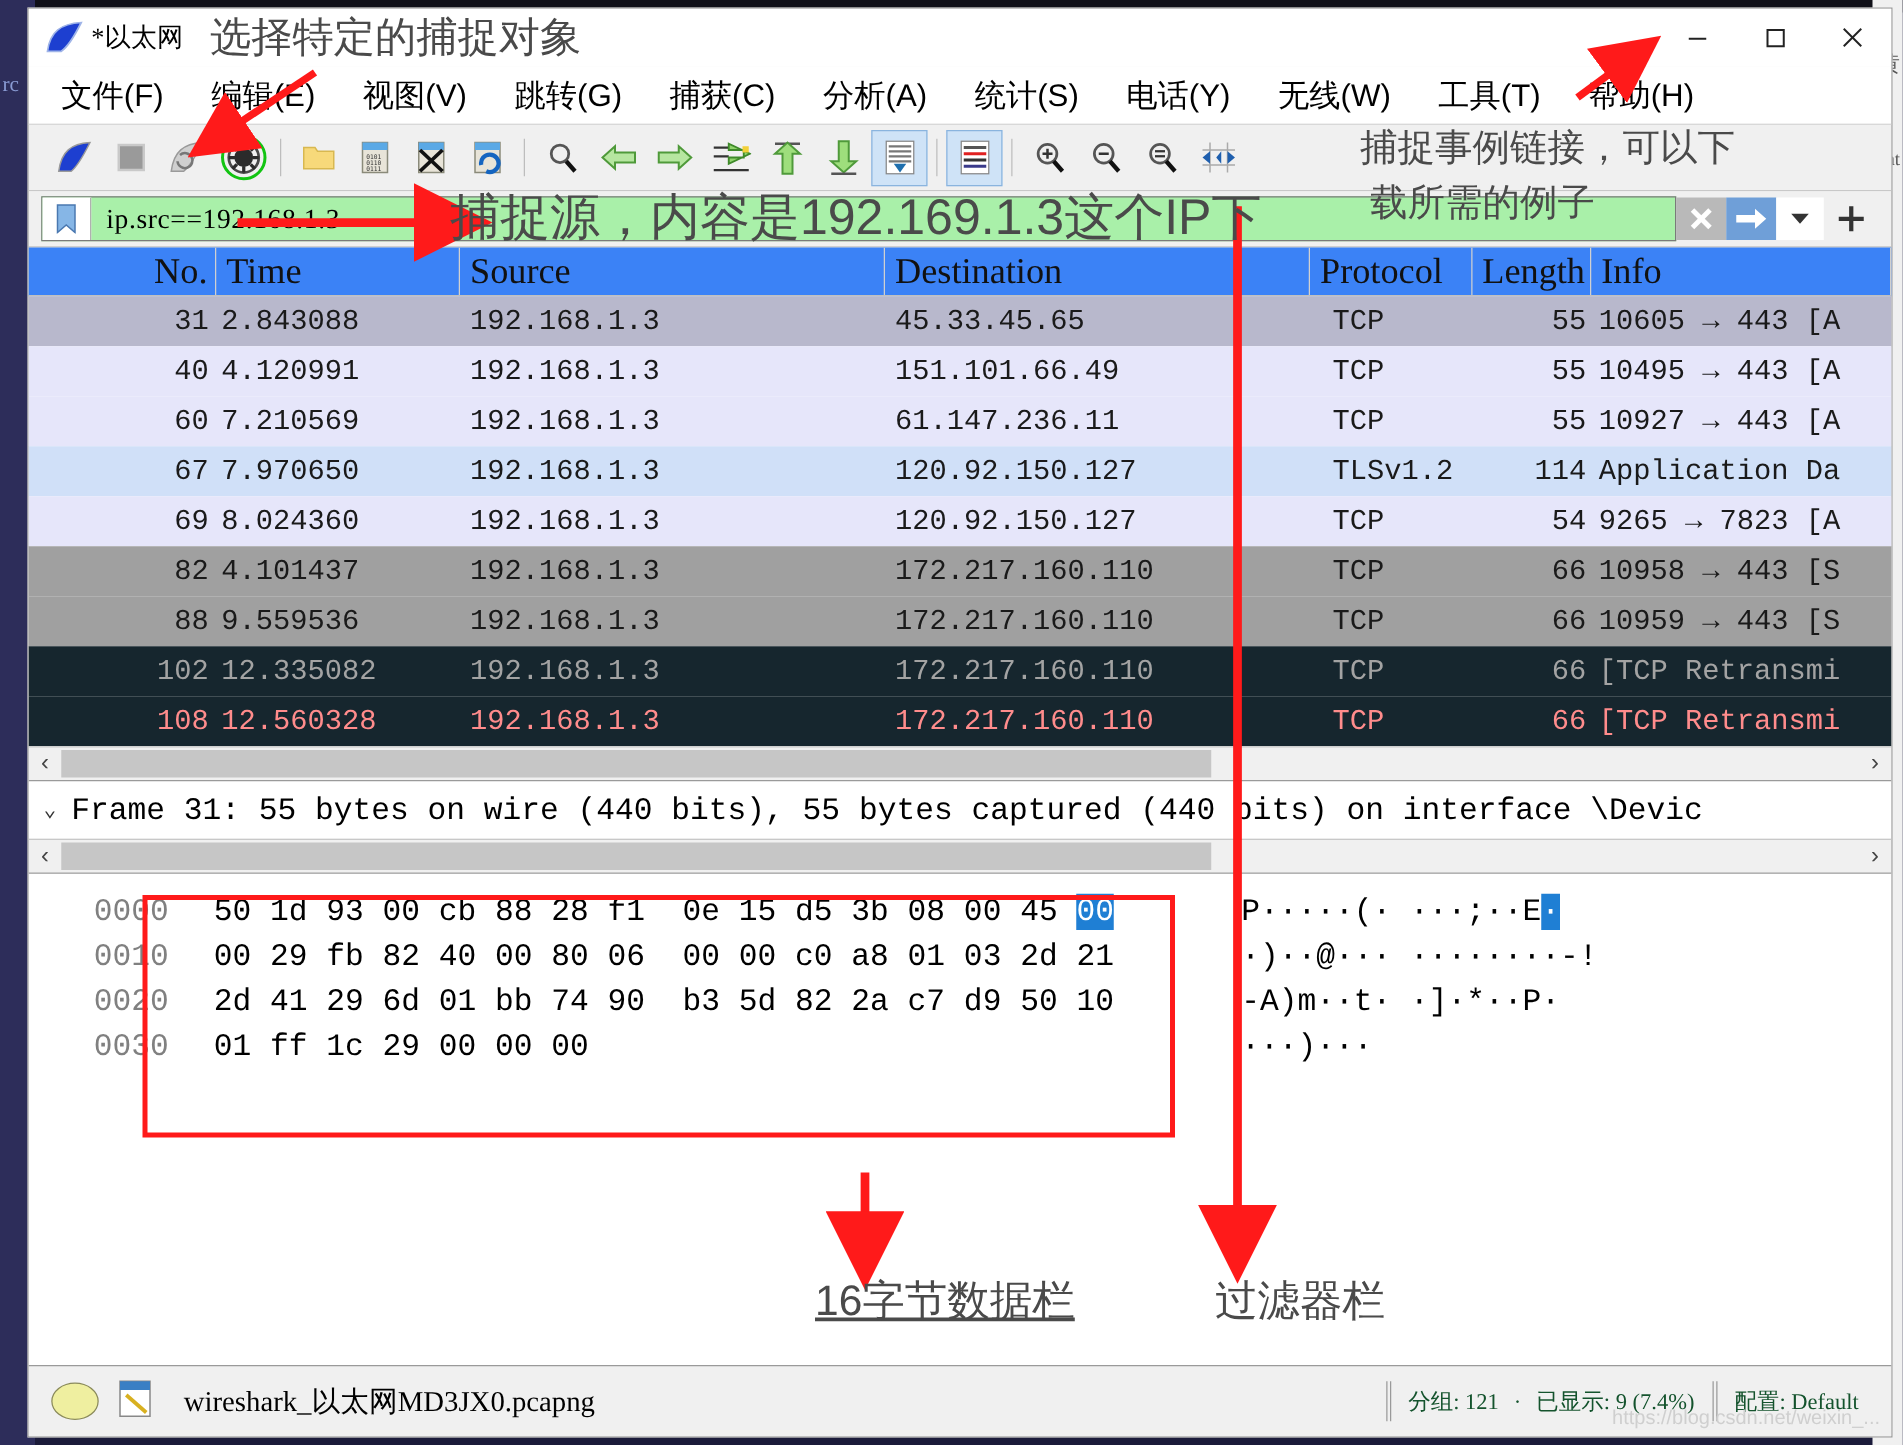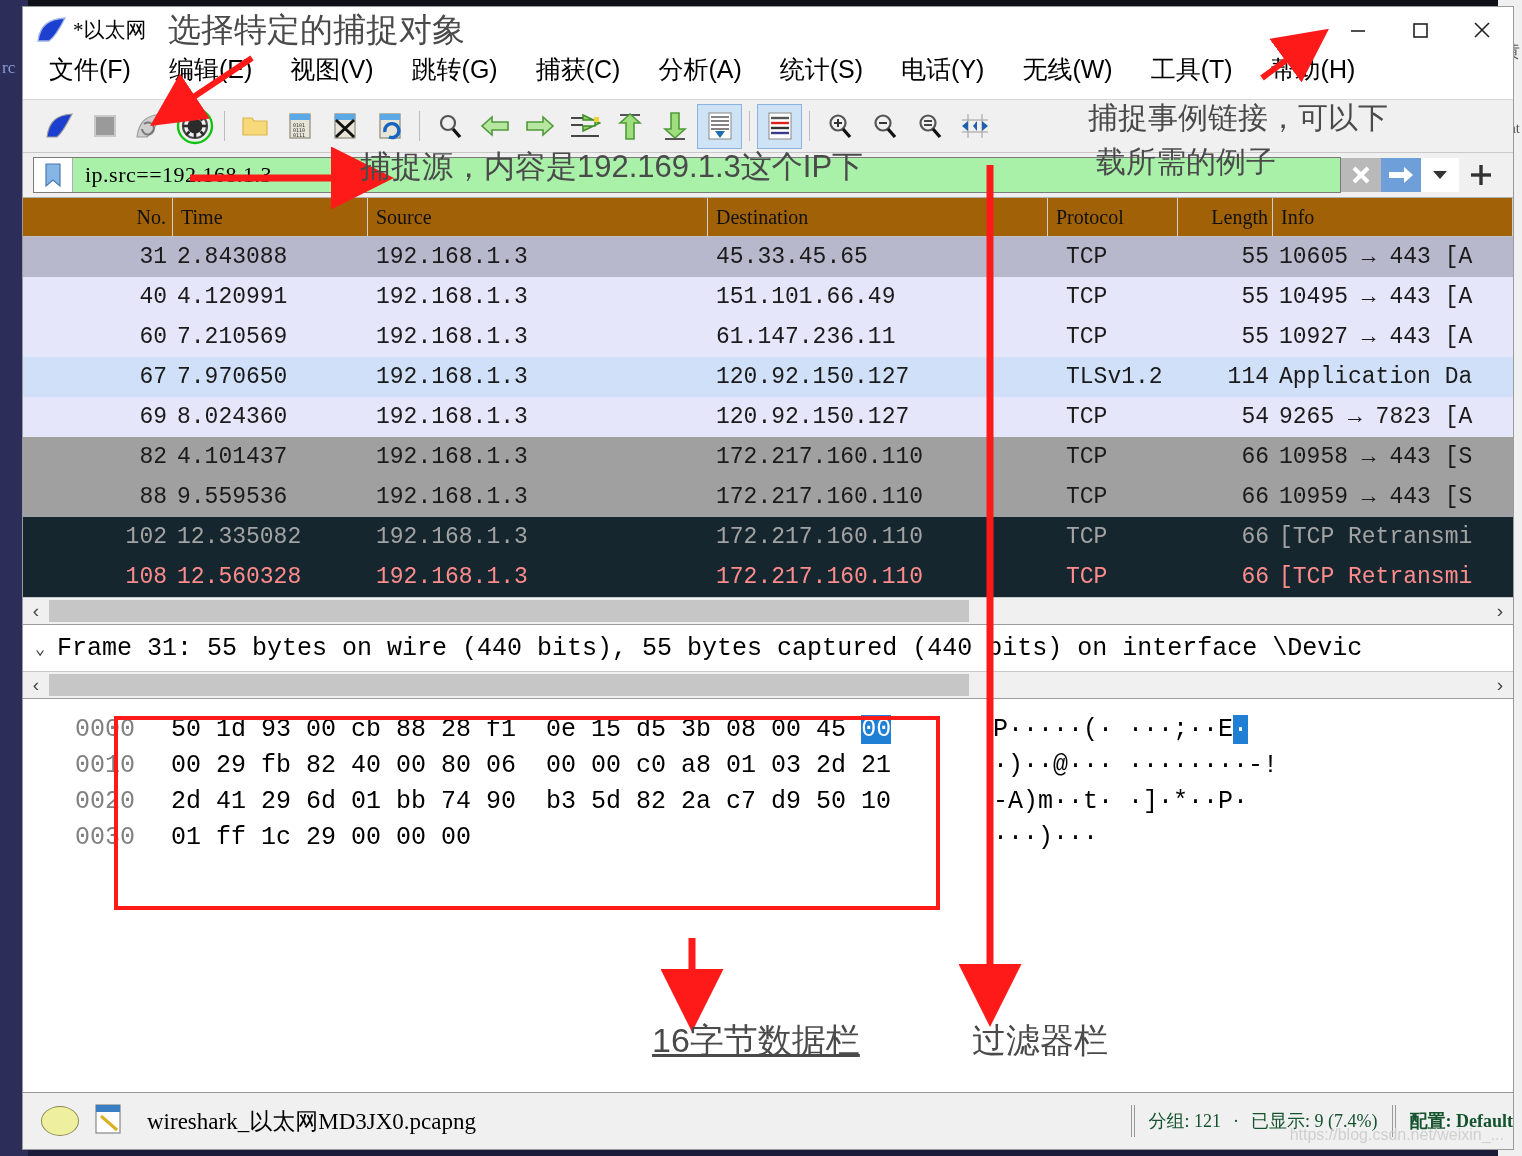--- a/index.html
+++ b/index.html
@@ -22,21 +22,21 @@
   }
 
   
   #titlebar{height:46px;background:#ffffff;display:flex;align-items:center;flex:0 0 auto;position:relative;}
   #shark-logo{width:34px;height:26px;margin-left:12px;position:relative;}
   #title-text{font-size:21px;color:#000;font-family:"Liberation Serif",serif;margin-left:4px;}
   .wbtn{width:62px;height:46px;display:flex;align-items:center;justify-content:center;font-size:20px;color:#222;}
   #wbtns{position:absolute;right:0;top:0;display:flex;}
 
   
-  #menubar{height:46px;background:#ffffff;display:flex;padding-left:26px;flex:0 0 auto;}
+  #menubar{height:46px;background:#ffffff;display:flex;align-items:center;padding-left:26px;flex:0 0 auto;}
   .menu-item{font-size:25px;color:#000;margin-right:38px;font-family:"Liberation Sans",sans-serif;white-space:nowrap;}
 
   
   #toolbar{height:52px;background:#f0f0f0;border-top:1px solid #d8d8d8;border-bottom:1px solid #c8c8c8;
            display:flex;align-items:center;padding-left:14px;flex:0 0 auto;position:relative;}
   .tb{width:45px;height:45px;display:flex;align-items:center;justify-content:center;position:relative;}
   .tb svg{display:block;}
   .tb.sel{background:#cfe3f7;border:1px solid #8ab4de;box-sizing:border-box;}
   .tsep{width:1px;height:30px;background:#bdbdbd;margin:0 7px;}
 
@@ -47,21 +47,21 @@
   #filter-text{font-family:"Liberation Serif",serif;font-size:22px;color:#000;margin-left:12px;letter-spacing:.5px;}
   .fbtn{width:40px;height:34px;display:flex;align-items:center;justify-content:center;box-sizing:border-box;}
   #f-clear{background:#b9b9b9;}
   #f-apply{background:#6f9fd8;}
   #f-drop{background:#fff;width:38px;}
   #f-plus{width:44px;display:flex;align-items:center;justify-content:center;font-size:34px;color:#333;}
 
   
   #packet-list{flex:0 0 auto;background:#fff;border-top:1px solid #b0b0b0;}
   .prow{display:flex;height:40px;align-items:center;font-family:"Liberation Mono",monospace;font-size:23px;white-space:nowrap;overflow:hidden;}
-  #phead{height:38px;background:#a16207;border-bottom:1px solid #c0c0c0;font-family:"Liberation Serif",serif;font-size:20px;color:#111;}
+  #phead{height:38px;background:#3b82f6;border-bottom:1px solid #c0c0c0;font-family:"Liberation Serif",serif;font-size:29px;color:#111;}
   #phead .c{height:38px;display:flex;align-items:center;border-right:1px solid #d0d0d0;box-sizing:border-box;padding-left:8px;}
   .c-no{width:150px;}
   .c-time{width:195px;}
   .c-src{width:340px;}
   .c-dst{width:340px;}
   .c-proto{width:130px;}
   .c-len{width:95px;}
   .c-info{flex:1;}
   .prow .c{height:40px;display:flex;align-items:center;box-sizing:border-box;}
   .prow .c-no{justify-content:flex-end;padding-right:6px;}
@@ -507,21 +507,21 @@
           <path d="M8 12 L24 26" stroke="#d8b020" stroke-width="3"></path>
         </svg>
     </div>
     <span id="st-file">wireshark_以太网MD3JX0.pcapng</span>
     <div style="flex:1"></div>
     <div class="st-sep"></div>
     <span class="st-txt">分组: 121</span>
     <span class="st-txt" style="margin:0 12px;">·</span>
     <span class="st-txt">已显示: 9 (7.4%)</span>
     <div class="st-sep"></div>
-    <span class="st-txt" style="font-weight:bold;">配置: Default</span>
+    <span class="st-txt" style="margin-right:26px;">配置: Default</span>
   </div>
 </div>
 
 <div id="anno">
   <svg width="1522" height="1156" style="position:absolute;left:0;top:0;">
     <defs>
       <marker id="ah" markerWidth="9" markerHeight="9" refX="3" refY="4.5" orient="auto">
         <path d="M0,0 L9,4.5 L0,9 Z" fill="#ff1a1a"></path>
       </marker>
     </defs>
@@ -534,18 +534,18 @@
 
     <line x1="990" y1="165" x2="990" y2="985" stroke="#ff1a1a" stroke-width="7" marker-end="url(#ah)"></line>
 
     <rect x="116" y="718" width="822" height="190" fill="none" stroke="#ff1a1a" stroke-width="4"></rect>
 
     <line x1="692" y1="938" x2="692" y2="990" stroke="#ff1a1a" stroke-width="7" marker-end="url(#ah)"></line>
   </svg>
 
   <div class="antxt" style="left:168px;top:8px;font-size:33px;">选择特定的捕捉对象</div>
   <div class="antxt" style="left:1088px;top:98px;font-size:30px;">捕捉事例链接，可以下</div>
-  <div class="antxt" style="left:360px;top:146px;font-size:31px;">捕捉源，内容是192.169.1.3这个IP下</div>
+  <div class="antxt" style="left:360px;top:146px;font-size:40px;">捕捉源，内容是192.169.1.3这个IP下</div>
   <div class="antxt" style="left:1096px;top:142px;font-size:30px;">载所需的例子</div>
   <div class="antxt" style="left:652px;top:1018px;font-size:34px;text-decoration:underline;">16字节数据栏</div>
   <div class="antxt" style="left:972px;top:1018px;font-size:34px;">过滤器栏</div>
   <div id="watermark">https://blog.csdn.net/weixin_...</div>
 </div>
 
 </body></html>

